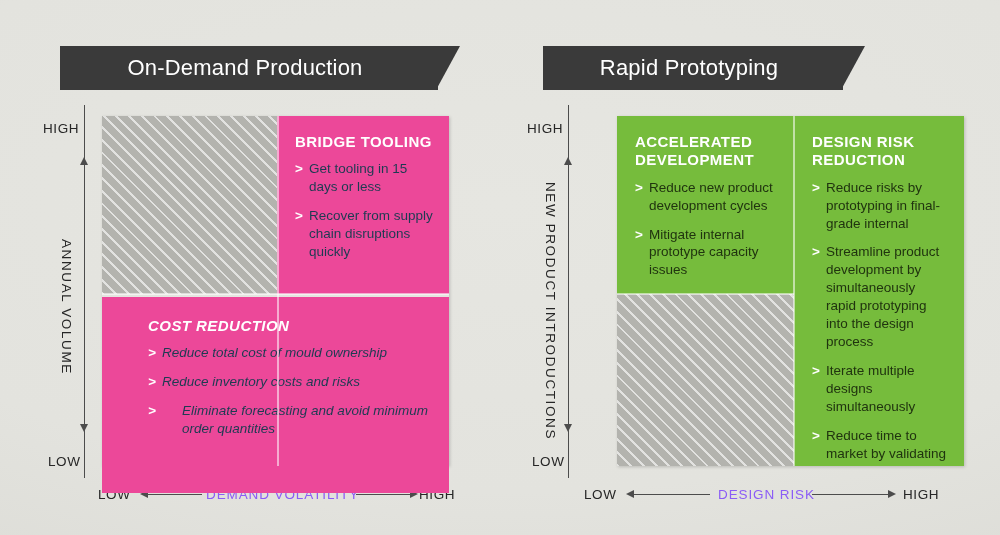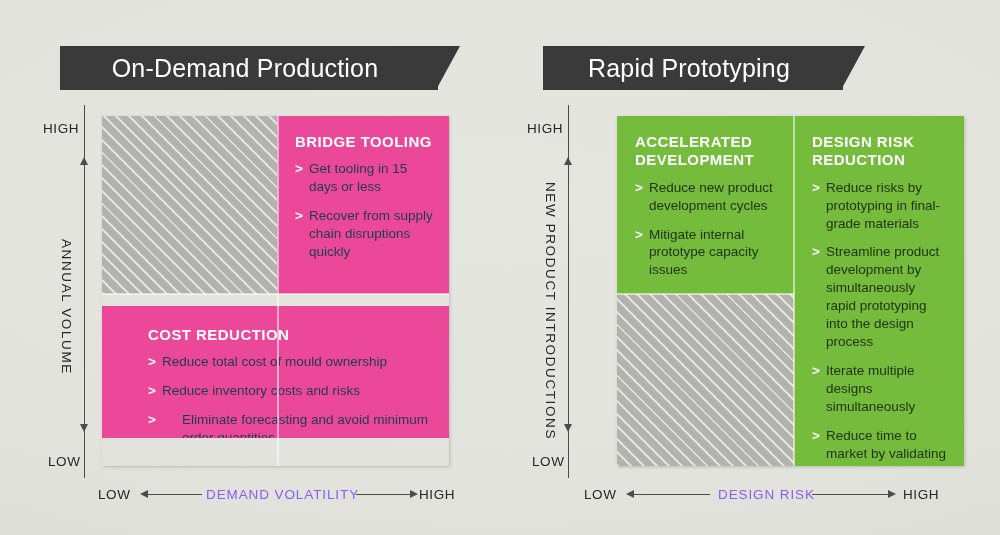--- a/index.html
+++ b/index.html
@@ -23,21 +23,21 @@
 
   
   .banner {
     position: absolute;
     height: 44px;
     background: #3a3a3a;
     color: #ffffff;
     display: flex;
     align-items: center;
     justify-content: center;
-    font-size: 25px;
+    font-size: 22px;
     letter-spacing: 0.2px;
     padding: 0 26px 0 18px;
     box-sizing: border-box;
   }
   .banner-skew-r {
     position: absolute;
     top: 0;
     right: -22px;
     width: 24px;
     height: 44px;
@@ -228,21 +228,21 @@
             <span class="bullet-text">Get tooling in 15 days or less</span>
           </li>
           <li class="bullet">
             <span class="bullet-mark">&gt;</span>
             <span class="bullet-text">Recover from supply chain disruptions quickly</span>
           </li>
         </ul>
       </div>
     </div>
 
-    <div class="quad quad-blue" style="left:0; top:190px; width:347px; height:132px;">
+    <div class="quad quad-blue" style="left:0; top:181px; width:347px; height:196px;font-style:italic;">
       <div class="quad-inner" style="padding-top:20px; padding-left:46px;">
         <h3 class="quad-head">COST REDUCTION</h3>
         <ul class="bullets">
           <li class="bullet">
             <span class="bullet-mark">&gt;</span>
             <span class="bullet-text">Reduce total cost of mould ownership</span>
           </li>
           <li class="bullet">
             <span class="bullet-mark">&gt;</span>
             <span class="bullet-text">Reduce inventory costs and risks</span>
@@ -300,21 +300,21 @@
 
     <div class="quad quad-hatch" style="left:0; top:178px; width:177px; height:172px;"></div>
 
     <div class="quad quad-green" style="left:177px; top:0; width:170px; height:350px;">
       <div class="quad-inner">
         <h3 class="quad-head">DESIGN RISK
 REDUCTION</h3>
         <ul class="bullets">
           <li class="bullet">
             <span class="bullet-mark">&gt;</span>
-            <span class="bullet-text">Reduce risks by prototyping in final-grade materials</span>
+            <span class="bullet-text">Reduce risks by prototyping in final-grade internal</span>
           </li>
           <li class="bullet">
             <span class="bullet-mark">&gt;</span>
             <span class="bullet-text">Streamline product development by simultaneously rapid prototyping into the design process</span>
           </li>
           <li class="bullet">
             <span class="bullet-mark">&gt;</span>
             <span class="bullet-text">Iterate multiple designs simultaneously</span>
           </li>
           <li class="bullet">

